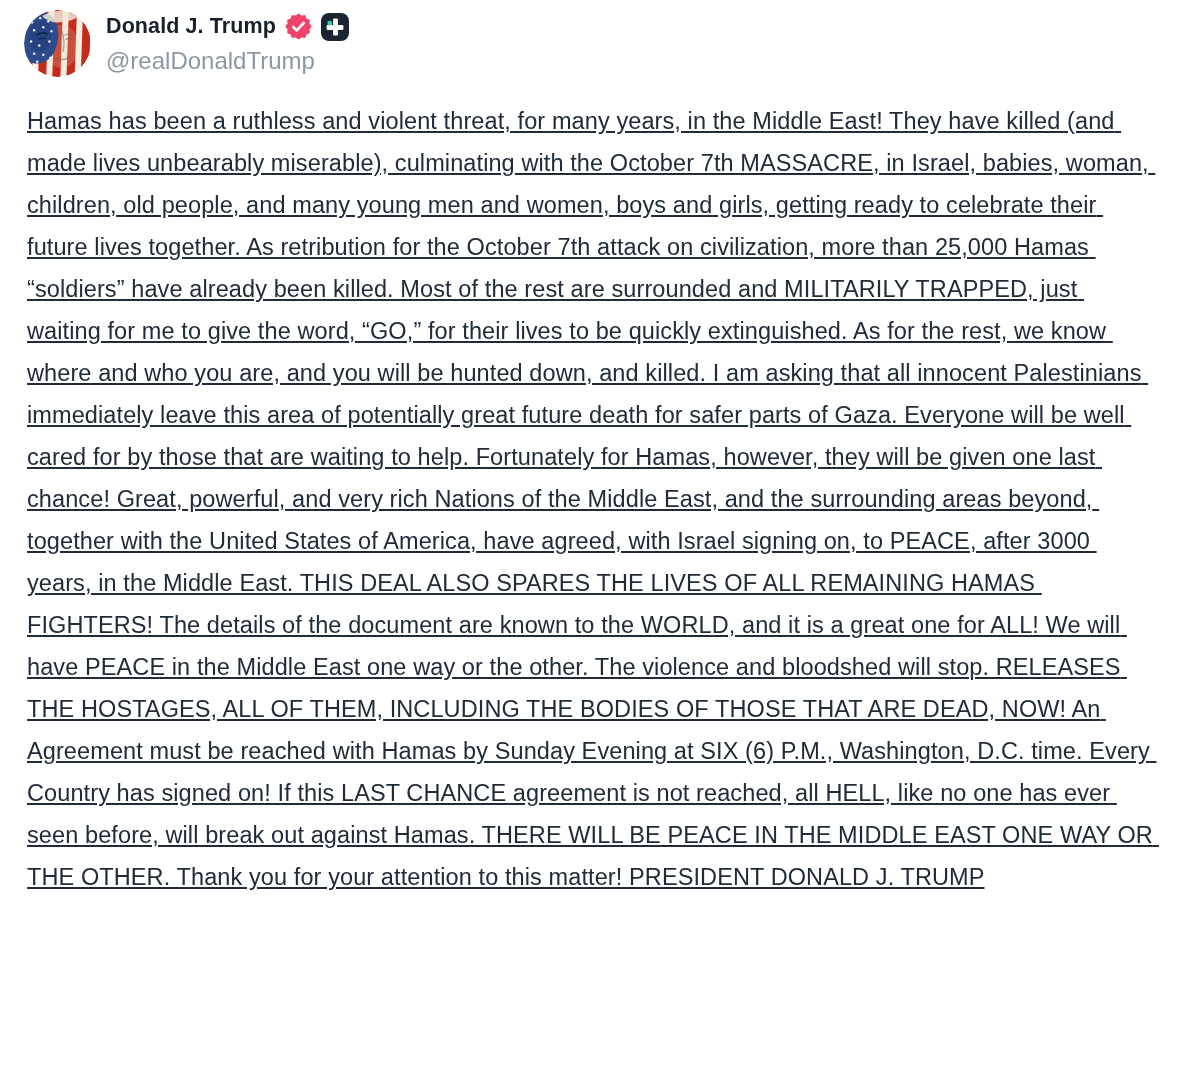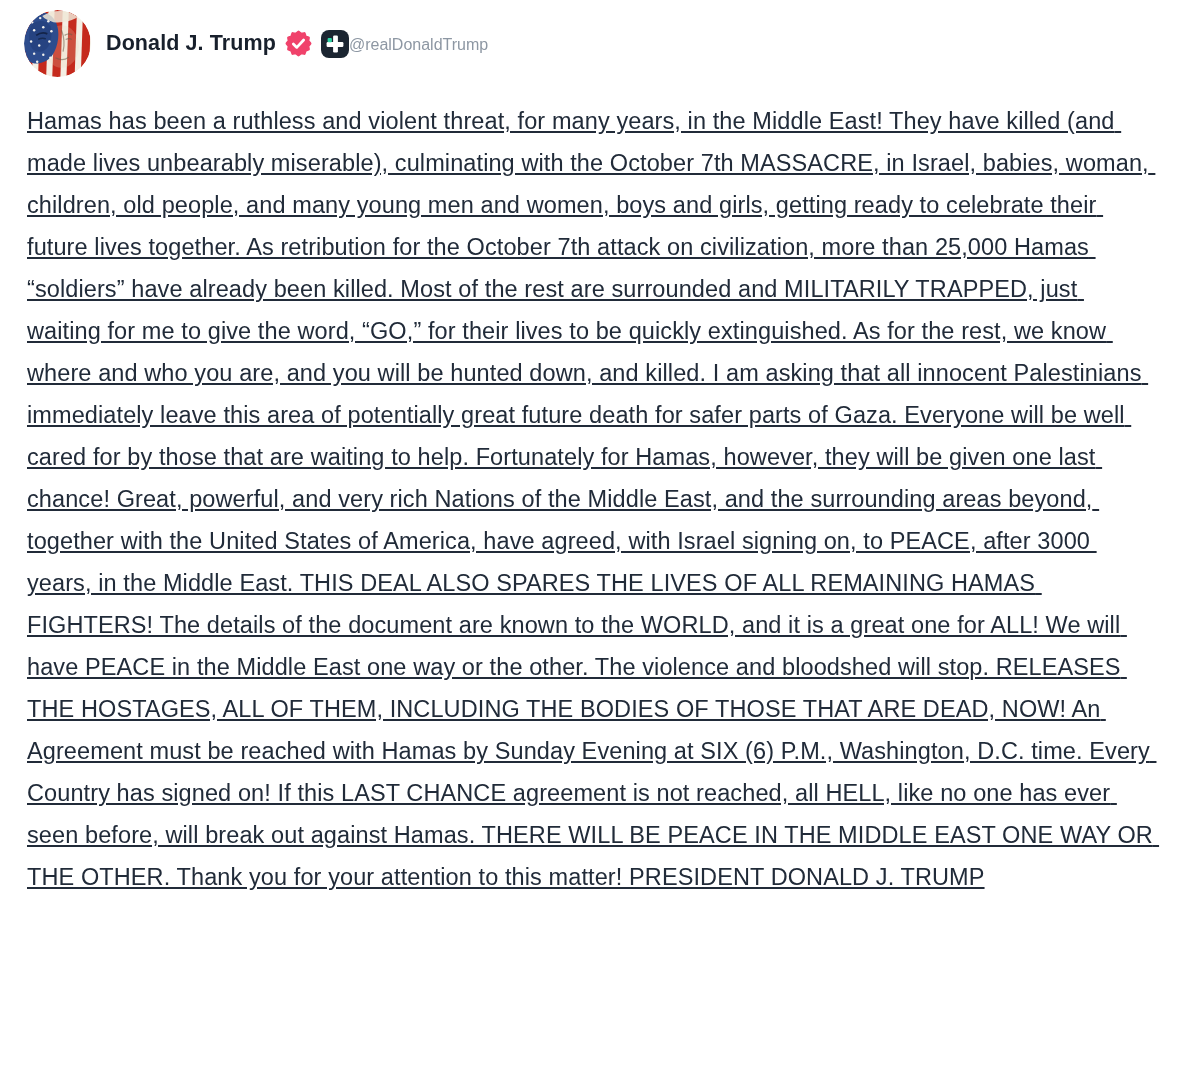--- a/index.html
+++ b/index.html
@@ -27,39 +27,40 @@
     width: 67px;
     height: 67px;
     border-radius: 50%;
     overflow: hidden;
     flex: 0 0 auto;
     cursor: pointer;
   }
   .avatar svg { display: block; width: 100%; height: 100%; }
   .id-block {
     display: flex;
+    flex-direction: column;
     justify-content: center;
   }
   .name-row {
     display: flex;
     align-items: center;
     gap: 9px;
   }
   .display-name {
     font-size: 21.5px;
     font-weight: bold;
     color: #18202c;
     letter-spacing: 0.1px;
     cursor: pointer;
   }
   .badge { display: inline-flex; align-items: center; }
   .badge svg { display: block; }
   .handle {
     margin-top: 6px;
-    font-size: 16px;
+    font-size: 24px;
     color: #8d97a3;
     cursor: pointer;
   }
   .post-body {
     position: absolute;
     left: 27px;
     top: 100px;
     width: 1128px;
     font-size: 23.5px;
     line-height: 42px;

